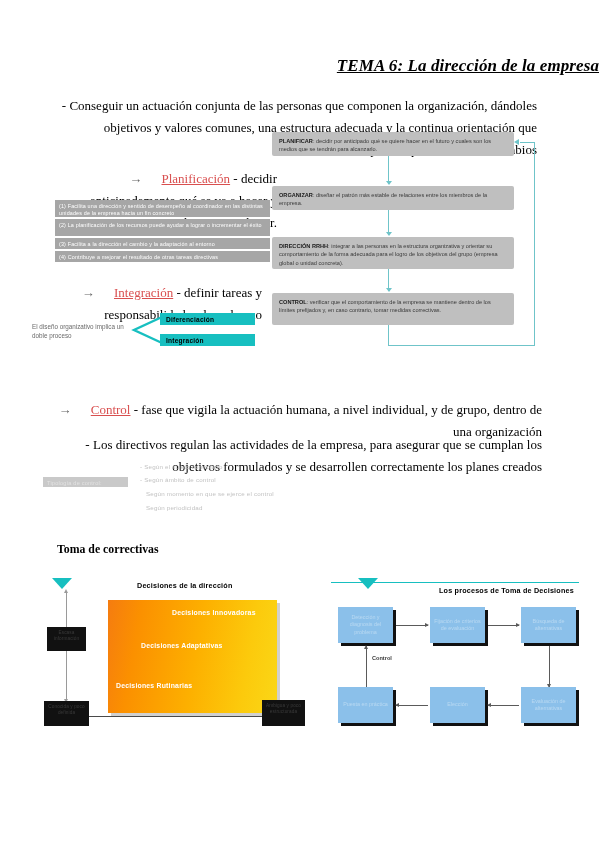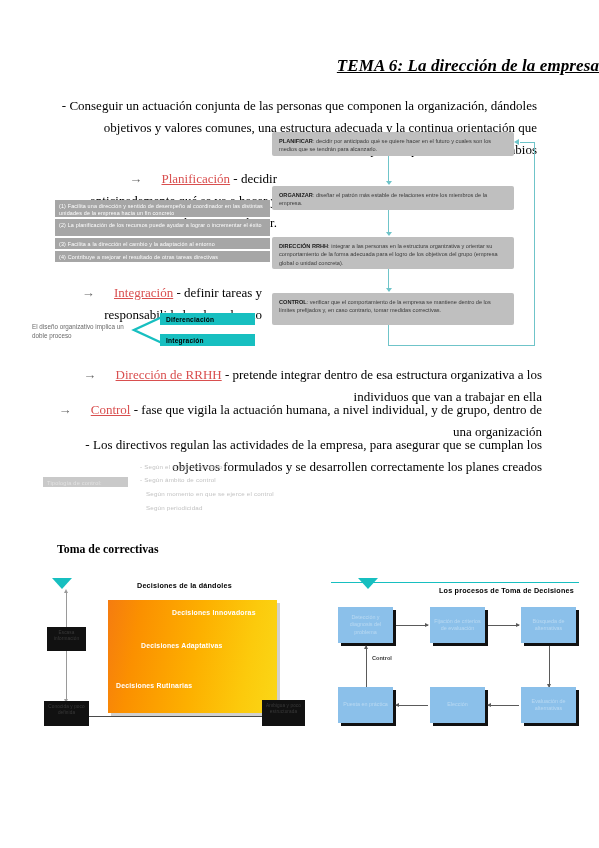--- a/index.html
+++ b/index.html
@@ -314,42 +314,38 @@
   <div class="vline arrow" style="left:388px; top:156px; height:28px;"></div>
   <div class="vline arrow" style="left:388px; top:210px; height:25px;"></div>
   <div class="vline arrow" style="left:388px; top:269px; height:22px;"></div>
 
   <div class="vline" style="left:388px; top:325px; height:20px;"></div>
   <div class="hline" style="left:388px; top:345px; width:146px;"></div>
   <div class="vline" style="left:534px; top:142px; height:204px;"></div>
   <div class="hline" style="left:520px; top:142px; width:15px;"></div>
   <div class="arrow-head-small" style="left:514px; top:139px; border-top:3px solid transparent; border-bottom:3px solid transparent; border-right:5px solid #6fc4c9;"></div>
 
-  <div class="para" style="left:57px; top:364px; width:485px;">
-    <span class="arrow-g">→</span>
-    <span class="kw">Dirección de RRHH</span><span> - pretende integrar dentro de esa estructura organizativa a los individuos que van a trabajar en ella</span>
-  </div>
 
   <div class="para" style="left:57px; top:399px; width:485px;">
     <span class="arrow-g">→</span>
     <span class="kw">Control</span><span> - fase que vigila la actuación humana, a nivel individual, y de grupo, dentro de una organización</span>
   </div>
 
   <div class="para" style="left:57px; top:434px; width:485px;">-  Los directivos regulan las actividades de la empresa, para asegurar que se cumplan los objetivos formulados y se desarrollen correctamente los planes creados</div>
 
   <div class="tipobox" style="left:43px; top:477px; width:85px; height:10px;">Tipología de control:</div>
   <div class="tipoitem" style="left:140px; top:463px;">- Según el sujeto controlado</div>
   <div class="tipoitem" style="left:140px; top:476px;">- Según ámbito de control</div>
   <div class="tipoitem" style="left:146px; top:490px;">Según momento en que se ejerce el control</div>
   <div class="tipoitem" style="left:146px; top:504px;">Según periodicidad</div>
 
   <div class="section-h" style="left:57px; top:542px;">Toma de correctivas</div>
 
   <div class="teal-tri" style="left:52px; top:578px;"></div>
-  <div class="diag-title" style="left:137px; top:581px;">Decisiones de la dándoles</div>
+  <div class="diag-title" style="left:137px; top:581px;">Decisiones de la dirección</div>
 
   <div class="axis-line" style="left:66px; top:592px; width:1px; height:110px;"></div>
   <div class="arrow-head-small" style="left:64px; top:589px; border-left:2.5px solid transparent; border-right:2.5px solid transparent; border-bottom:4px solid #9a9a9a;"></div>
   <div class="arrow-head-small" style="left:64px; top:699px; border-left:2.5px solid transparent; border-right:2.5px solid transparent; border-top:4px solid #9a9a9a;"></div>
 
   <div class="blackbox" style="left:47px; top:627px; width:39px; height:24px;">Escasa información</div>
   <div class="blackbox" style="left:44px; top:701px; width:45px; height:25px;">Conocida y poco definida</div>
 
   <div class="grad-box" style="left:108px; top:600px; width:169px; height:113px;"></div>
   <div class="grad-label" style="left:172px; top:609px;">Decisiones Innovadoras</div>

